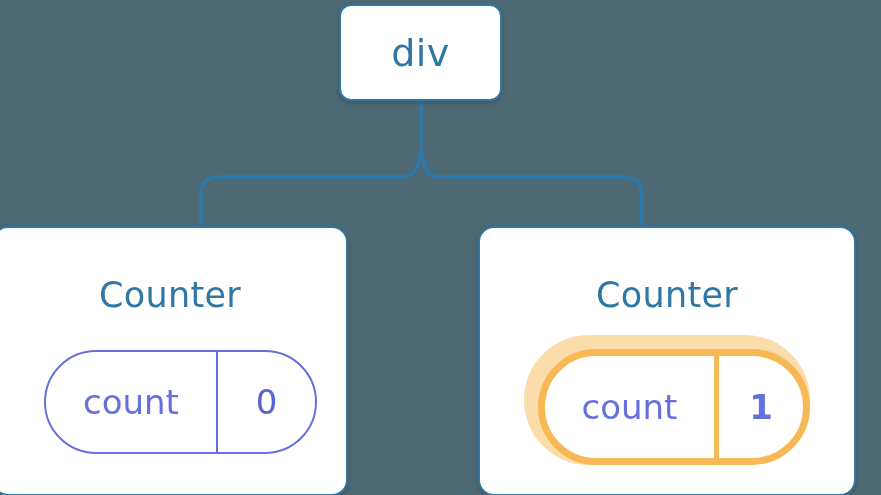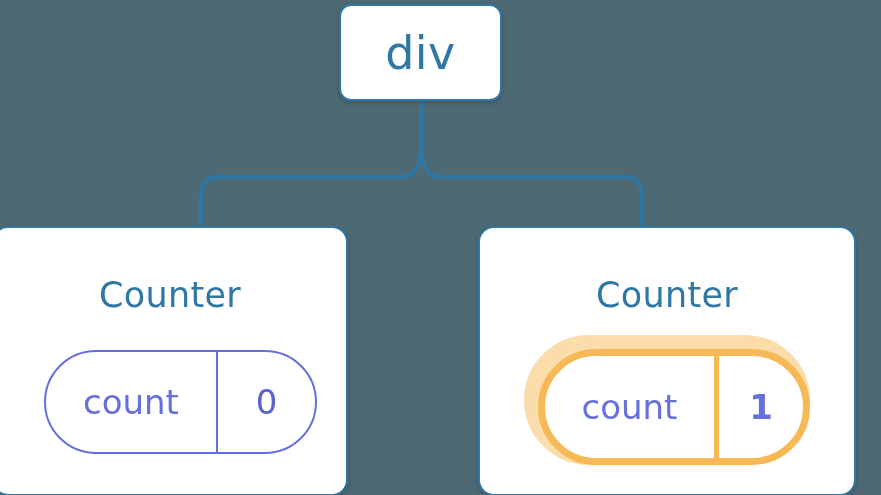--- a/index.html
+++ b/index.html
@@ -46,21 +46,21 @@
     top: 4px;
     width: 163px;
     height: 97px;
     border-radius: 12px;
     display: flex;
     align-items: center;
     justify-content: center;
   }
 
   .node-title-root {
-    font-size: 46px;
+    font-size: 38px;
     color: #2f77a5;
     letter-spacing: 0.5px;
     line-height: 1;
   }
 
   #node-counter-left {
     left: -8px;
     top: 226px;
     width: 356px;
     height: 270px;

